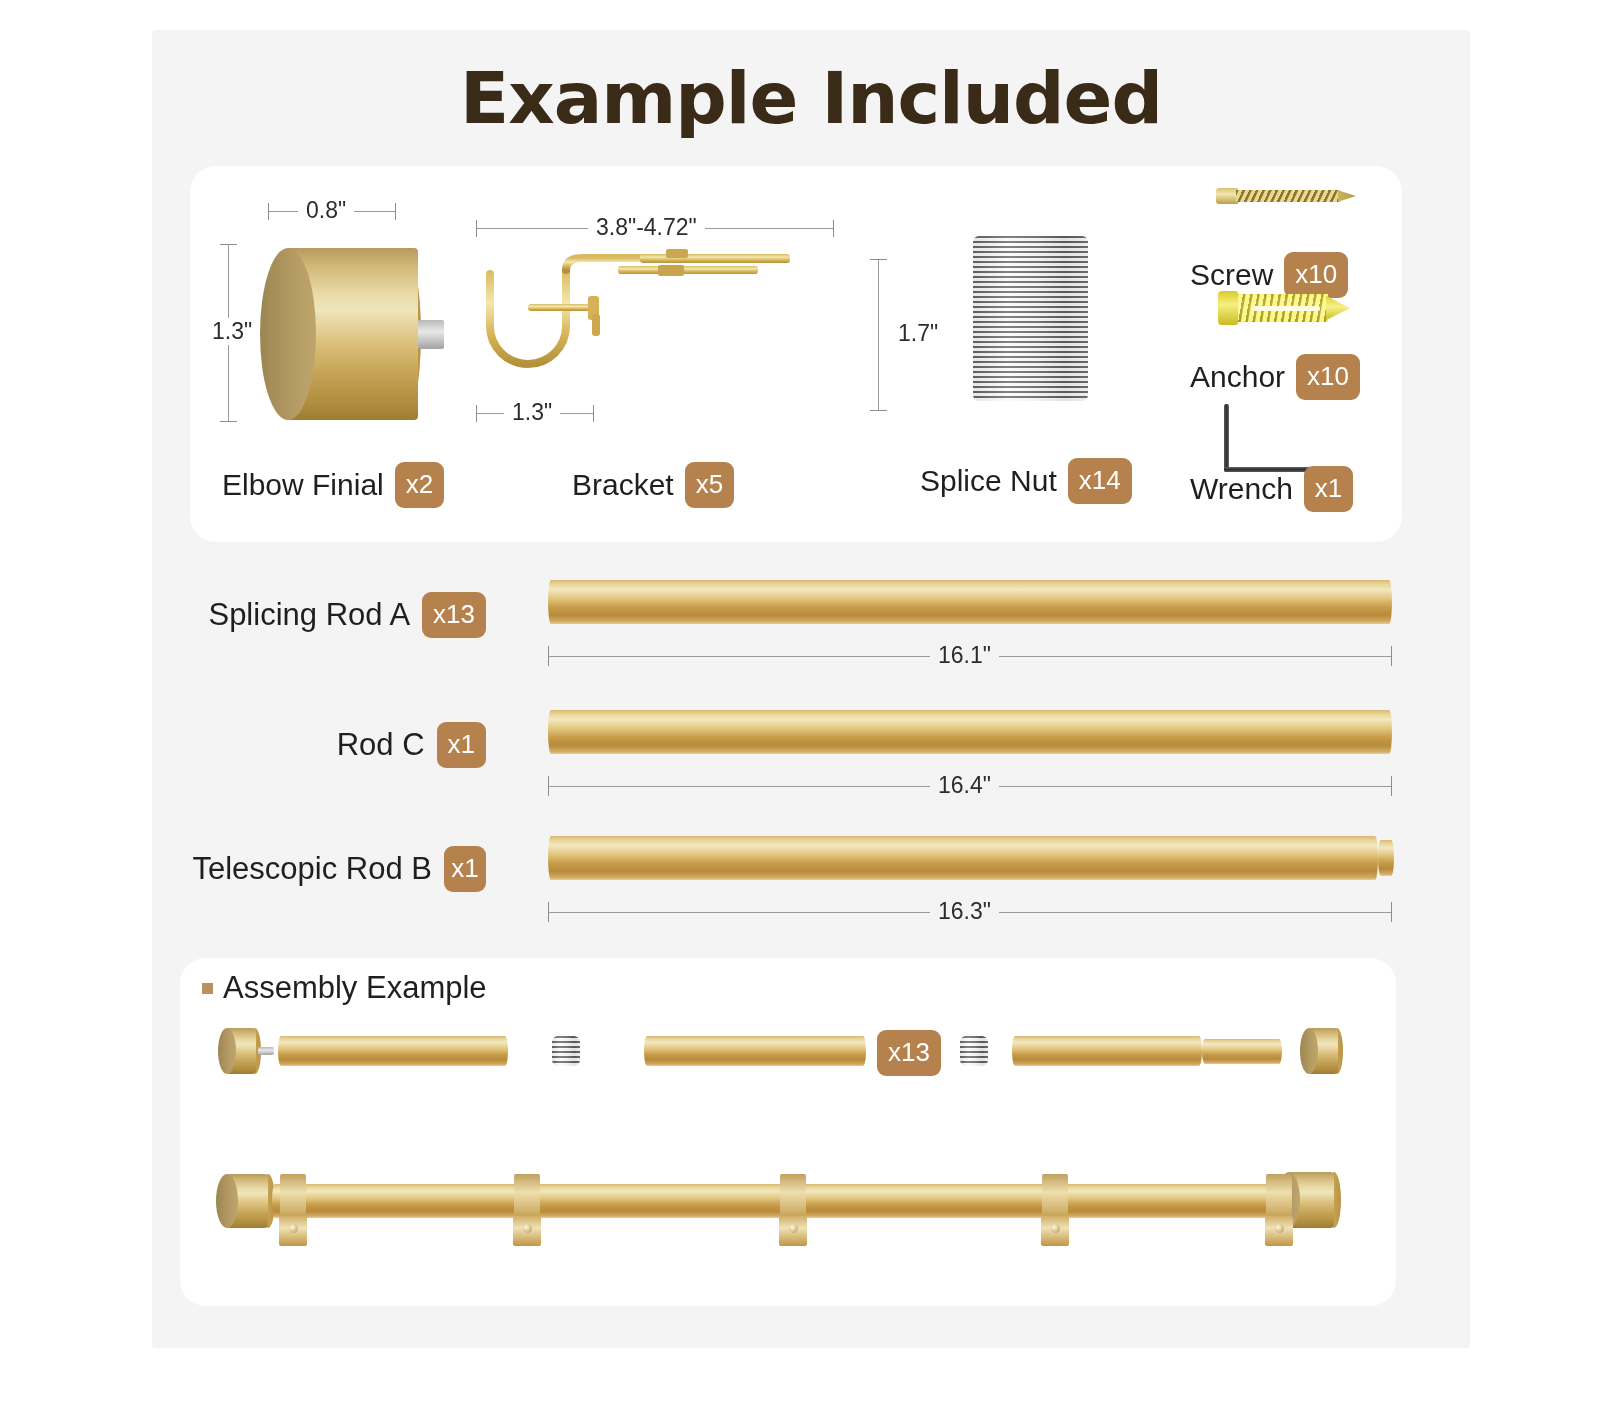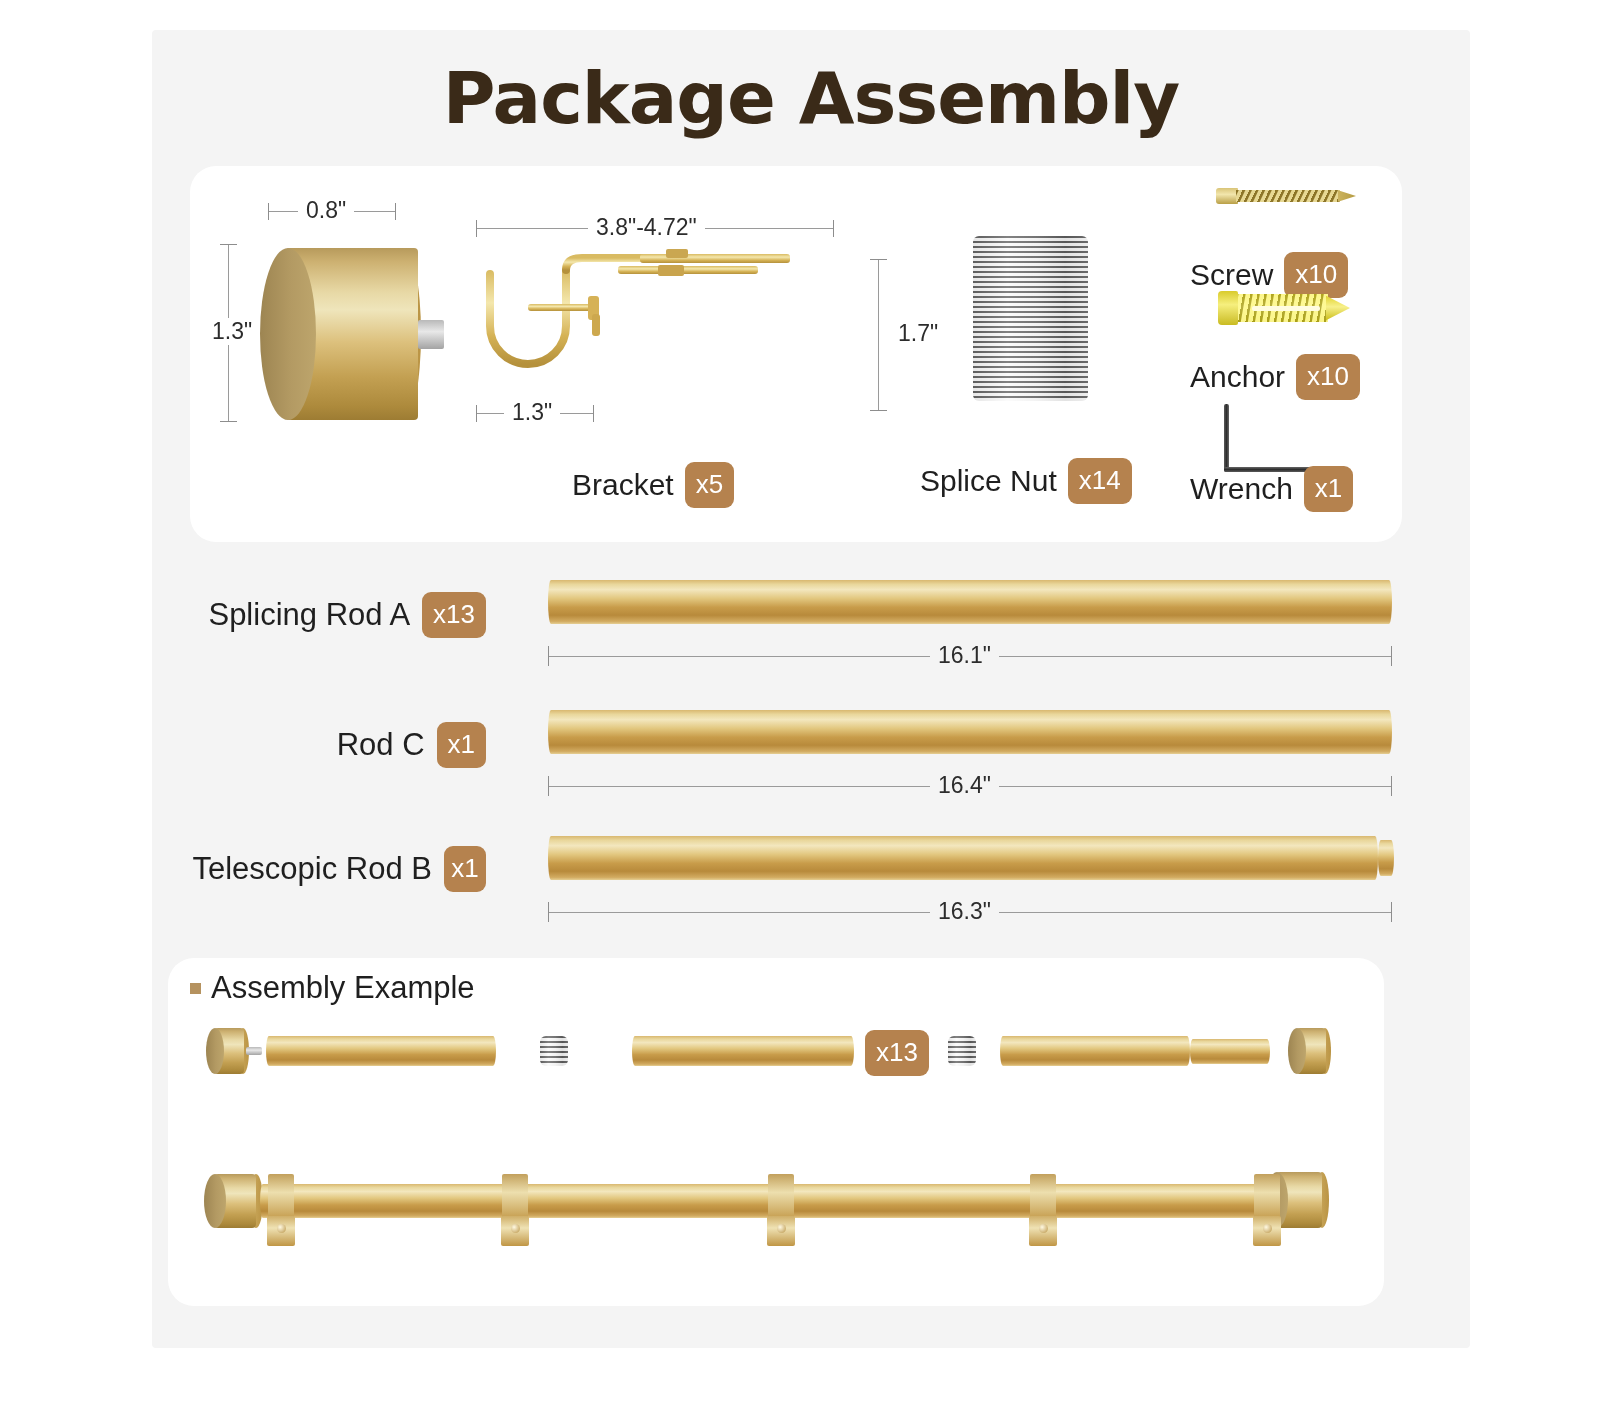--- a/index.html
+++ b/index.html
@@ -22,21 +22,21 @@
     text-align:center;
     font-size:72px;font-weight:bold;letter-spacing:-1px;
     color:#3a2a18;
     font-family:"DejaVu Sans", sans-serif;
   }
 
   .card{
     position:absolute;background:#ffffff;border-radius:26px;
   }
   #card-parts{left:190px;top:166px;width:1212px;height:376px;}
-  #card-assembly{left:168px;top:958px;width:1216px;height:348px;}
+  #card-assembly{left:180px;top:958px;width:1216px;height:348px;}
 
   
   .rodbar{
     background:linear-gradient(to bottom,
       #d9b870 0%, #e9d79c 10%, #f3e7be 22%, #e2c77f 42%,
       #c89c4a 62%, #b88a3b 80%, #d2ab61 94%, #e6cf94 100%);
     border-radius:3px/50%;
   }
 
   
@@ -189,41 +189,45 @@
     background:radial-gradient(circle at 35% 35%,#fff9e2,#b89242);
   }
 </style>
 </head>
 <body>
 
 <div class="page">
 
   <div class="panel"></div>
 
-  <div class="title">Package Assembly</div>
+  <div class="title">Example Included</div>
 
   <div class="card" id="card-parts">
 
     <div class="dimline dim-h" style="left:78px;top:45px;width:128px;"></div>
     <div class="tick-v" style="left:78px;top:37px;height:17px;"></div>
     <div class="tick-v" style="left:205px;top:37px;height:17px;"></div>
     <div class="dimtext" style="left:108px;top:31px;">0.8"</div>
 
     <div class="dimline dim-v" style="left:38px;top:78px;height:178px;"></div>
     <div class="tick-h" style="left:30px;top:78px;width:17px;"></div>
     <div class="tick-h" style="left:30px;top:255px;width:17px;"></div>
     <div class="dimtext" style="left:14px;top:152px;">1.3"</div>
 
     <div class="finial" style="left:70px;top:82px;width:160px;height:172px;">
       <div class="rface"></div>
       <div class="body"></div>
       <div class="lface"></div>
       <div class="stud"></div>
     </div>
 
+    <div class="partlabel" style="left:32px;top:296px;">
+      <span>Elbow Finial</span>
+      <span class="badge">x2</span>
+    </div>
 
     <div class="dimline dim-h" style="left:286px;top:62px;width:358px;"></div>
     <div class="tick-v" style="left:286px;top:54px;height:17px;"></div>
     <div class="tick-v" style="left:643px;top:54px;height:17px;"></div>
     <div class="dimtext" style="left:398px;top:48px;">3.8"-4.72"</div>
 
     <div class="dimline dim-h" style="left:286px;top:247px;width:118px;"></div>
     <div class="tick-v" style="left:286px;top:239px;height:17px;"></div>
     <div class="tick-v" style="left:403px;top:239px;height:17px;"></div>
     <div class="dimtext" style="left:314px;top:233px;">1.3"</div>

